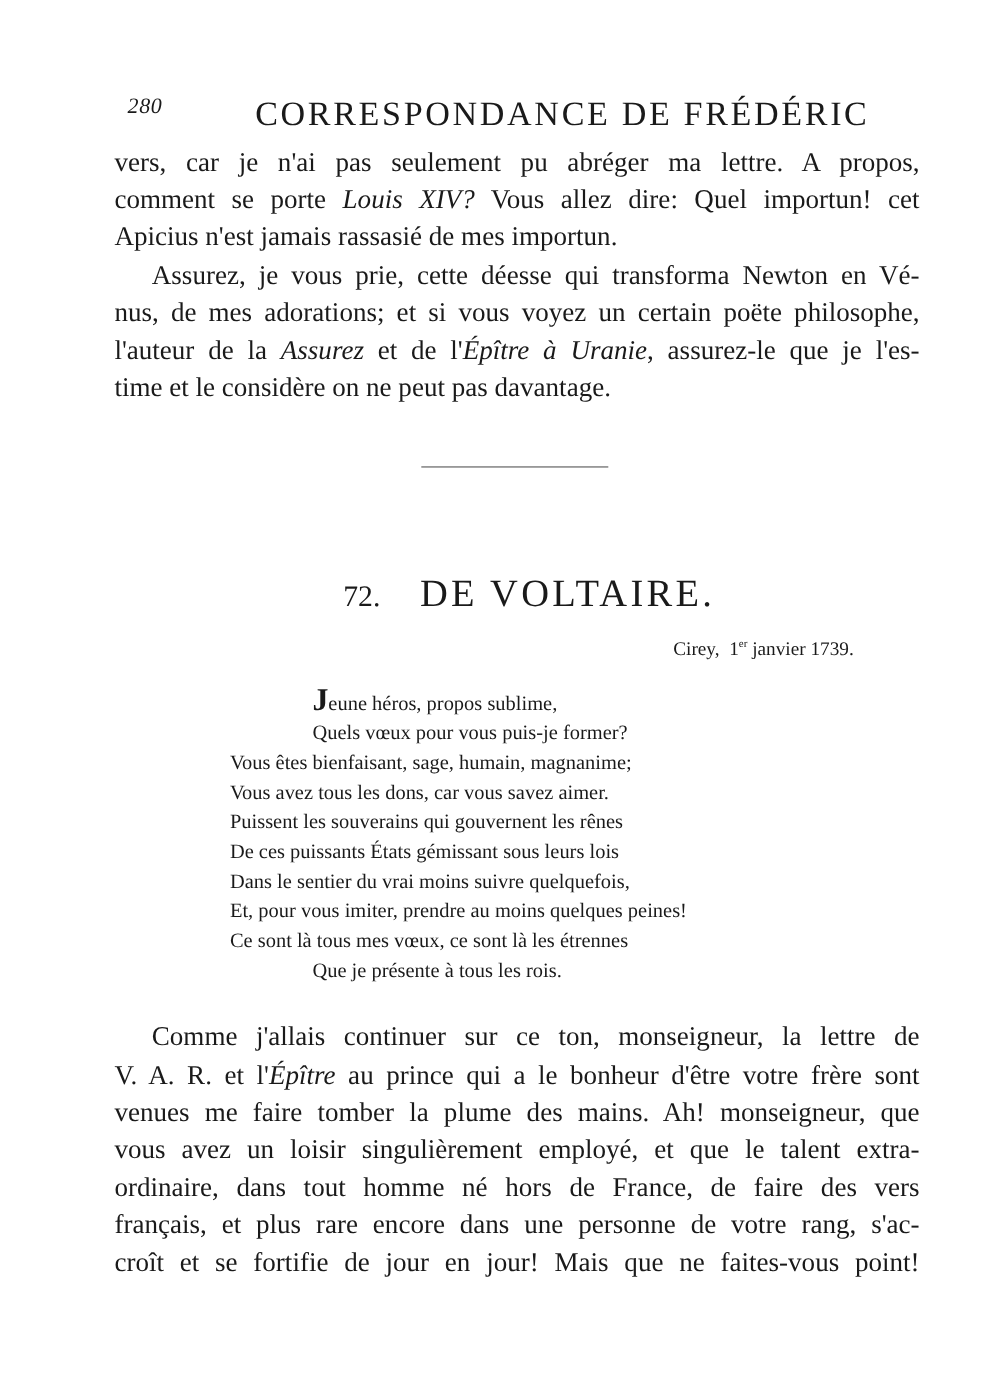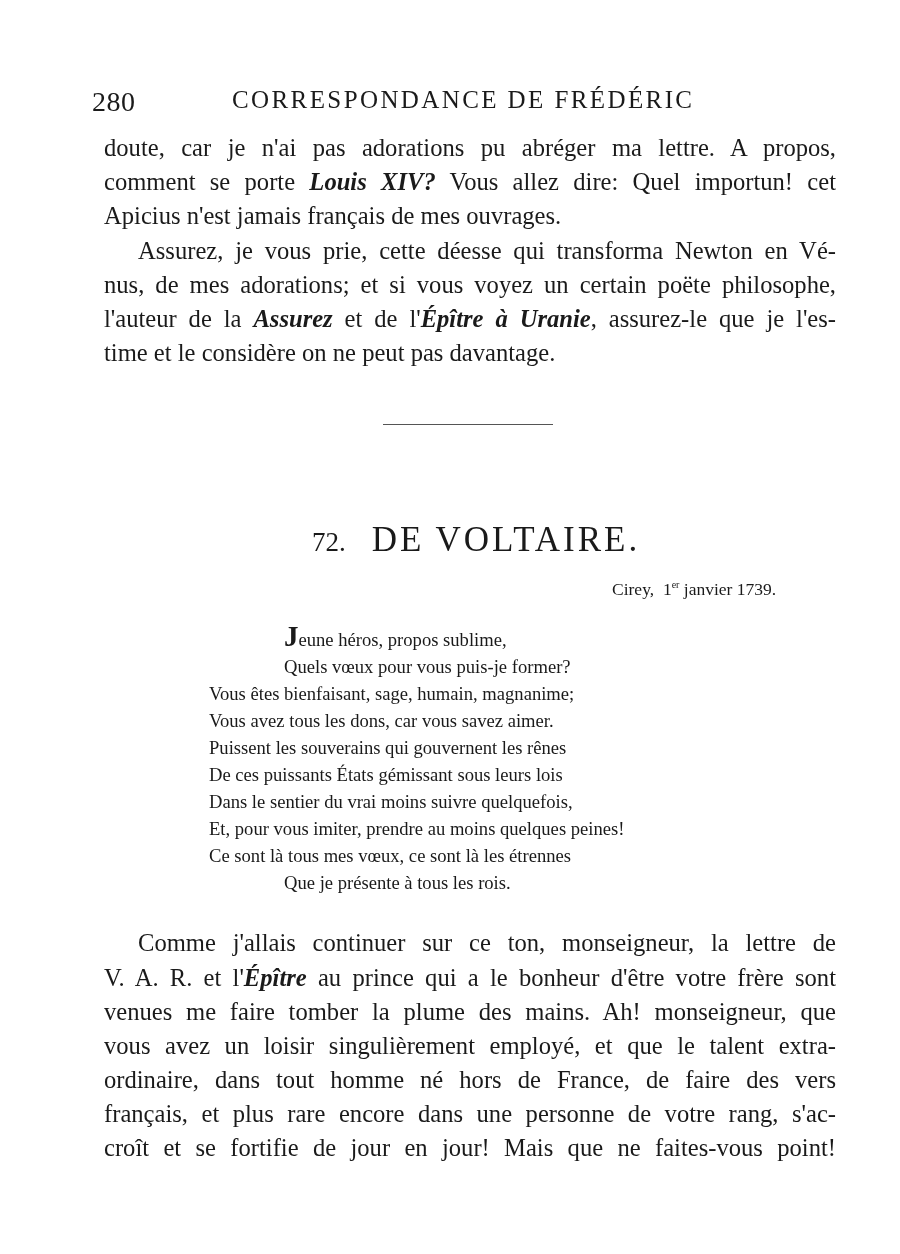--- a/index.html
+++ b/index.html
@@ -2,58 +2,58 @@
 <html><head>
 <meta charset="utf-8">
 <style>
   html, body { margin: 0; padding: 0; background: #ffffff; }
   body {
     width: 900px; height: 1254px; position: relative; overflow: hidden;
     font-family: "Liberation Serif", "DejaVu Serif", serif;
     color: #1a1a1a;
   }
   .line { position: absolute; white-space: nowrap; }
-  .header-page { left: 92px; top: 86px; font-size: 28px; letter-spacing: 0.5px; }
-  .header-title { left: 232px; top: 86px; font-size: 25px; letter-spacing: 2.4px; }
+  .header-page { left: 116px; top: 86px; font-size: 20px; letter-spacing: 0.5px; font-style: italic; }
+  .header-title { left: 232px; top: 86px; font-size: 31px; letter-spacing: 2.4px; }
 
   .prose { font-size: 24.6px; line-height: 34px; }
   .justify { display: block; text-align: justify; text-align-last: justify; width: 732px; left: 104px; }
   .plain { left: 104px; }
 
   .rule { position: absolute; left: 383px; top: 424px; width: 170px; height: 0; border-top: 1.3px solid #555; }
 
   .heading { position: absolute; left: 312px; top: 520px; white-space: nowrap; }
-  .heading .num { font-size: 27px; margin-right: 26px; }
+  .heading .num { font-size: 27px; margin-right: 36px; }
   .heading .title { font-size: 35px; letter-spacing: 3px; }
 
   .dateline { position: absolute; left: 612px; top: 579px; font-size: 17.5px; white-space: nowrap; }
   .dateline sup { font-size: 10px; vertical-align: 7px; }
 
   .verse { font-size: 18.6px; line-height: 27px; }
   .v-left { left: 209px; }
   .v-in { left: 284px; }
   .dropcap { font-size: 29px; font-weight: bold; line-height: 0; }
 
-  .i { font-style: italic; font-weight: bold; }
+  .i { font-style: italic; }
 </style>
 </head>
 <body>
 
 <div class="line header-page">280</div>
 <div class="line header-title">CORRESPONDANCE DE FRÉDÉRIC</div>
 
 <div>
   <div class="line prose justify" style="top:131px">
-    <span>doute, car je n'ai pas adorations pu abréger ma lettre. A propos,</span>
+    <span>vers, car je n'ai pas seulement pu abréger ma lettre. A propos,</span>
   </div>
   <div class="line prose justify" style="top:165px">
     <span>comment se porte </span><span class="i">Louis XIV?</span><span> Vous allez dire: Quel importun! cet</span>
   </div>
   <div class="line prose plain" style="top:199px">
-    <span>Apicius n'est jamais français de mes ouvrages.</span>
+    <span>Apicius n'est jamais rassasié de mes importun.</span>
   </div>
   <div class="line prose justify" style="top:234px; left:138px; width:698px">
     <span>Assurez, je vous prie, cette déesse qui transforma Newton en Vé-</span>
   </div>
   <div class="line prose justify" style="top:268px">
     <span>nus, de mes adorations; et si vous voyez un certain poëte philosophe,</span>
   </div>
   <div class="line prose justify" style="top:302px">
     <span>l'auteur de la </span><span class="i">Assurez</span><span> et de l'</span><span class="i">Épître à Uranie</span><span>, assurez-le que je l'es-</span>
   </div>

